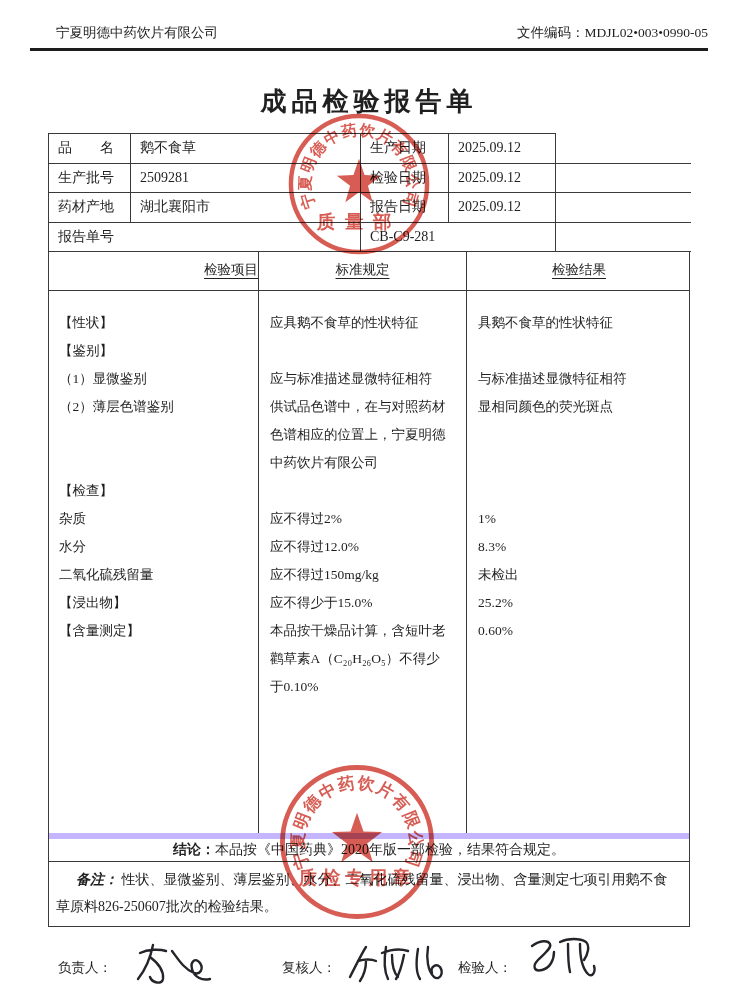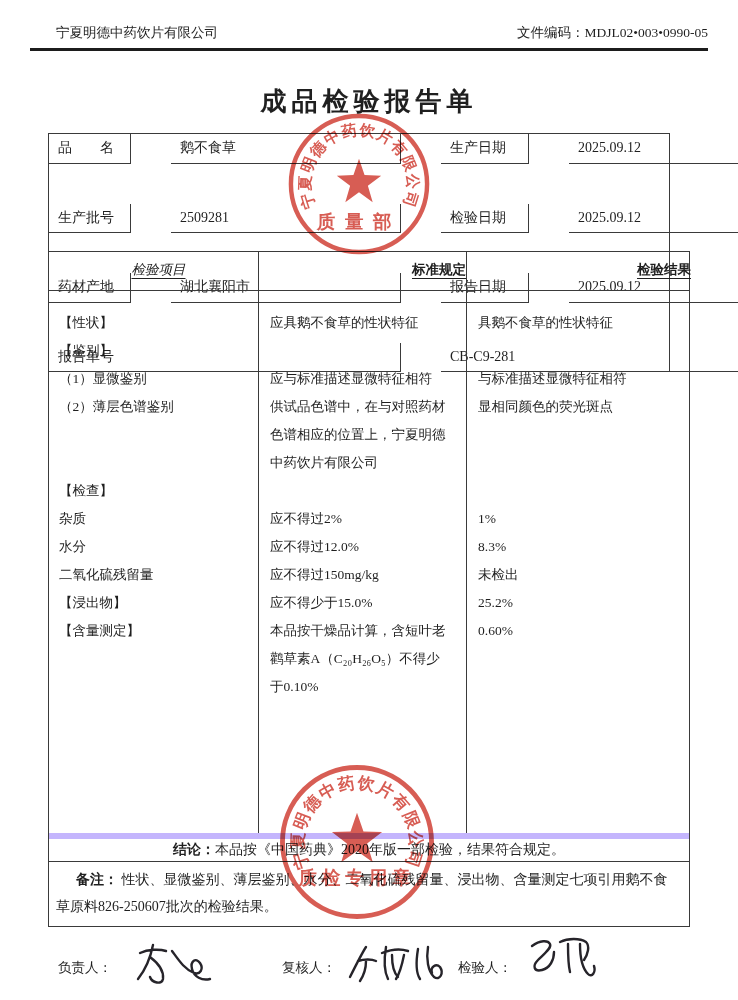--- a/index.html
+++ b/index.html
@@ -17,47 +17,46 @@
     font-size:13.5px; padding:0 0 6px 26px;
     border-bottom:3px solid #1c1c1c;
   }
   
   .doc-title {
     position:absolute; top:84px; left:0; width:100%;
     text-align:center; font-size:26px; font-weight:bold; letter-spacing:5px;
   }
   
   .info-table {
-    position:absolute; top:133px; left:48px; width:622px;
+    position:absolute; top:133px; left:48px; width:508px;
     border:1px solid #3a3a3a; border-bottom:none;
     display:grid; grid-template-columns:82px 230px 88px 242px;
     font-size:14px;
-    gap:40px;
   }
   .info-table > div {
     height:29.5px; display:flex; align-items:center;
     border-bottom:1px solid #3a3a3a; border-right:1px solid #3a3a3a;
     padding-left:9px; white-space:nowrap; overflow:hidden;
   }
   .info-table > div:nth-child(4n) { border-right:none; }
   .info-table .span2a { grid-column:1/3; }
   .info-table .span2b { grid-column:3/5; border-right:none; }
   
   .insp-table {
     position:absolute; top:251px; left:48px; width:642px;
     border:1px solid #3a3a3a; border-top:1px solid #3a3a3a;
     font-size:13.5px;
   }
   .insp-head {
     display:grid; grid-template-columns:210px 208px 224px; height:38px;
   }
   .insp-head > div { padding-top:9px; border-right:1px solid #3a3a3a; }
   .insp-head > div:last-child { border-right:none; }
-  .insp-head .h-item { text-align:center; padding-left:10px;font-style:italic; }
-  .insp-head .h-std, .insp-head .h-res { text-align:right;font-weight:bold; }
+  .insp-head .h-item { text-align:right; padding-left:10px; }
+  .insp-head .h-std, .insp-head .h-res { text-align:center; }
   .insp-head span { text-decoration:underline; text-underline-offset:4px; }
   .insp-body {
     position:relative; min-height:543px; border-top:1px solid #3a3a3a;
     padding-top:18px; line-height:28px;
   }
   .vline { position:absolute; top:0; bottom:0; width:1px; background:#3a3a3a; }
   .vline.v1 { left:209px; }
   .vline.v2 { left:417px; }
   .insp-row { display:grid; grid-template-columns:210px 208px 224px; }
   .insp-row .c-item { padding-left:10px; padding-right:22px; }
@@ -67,21 +66,21 @@
   .conclusion-row {
     border-top:6px solid #c4b5fd; height:28px; display:flex;
     align-items:center; justify-content:center; font-size:14px;
   }
   .conclusion-row b { font-weight:bold; }
   .remarks-row {
     border-top:1px solid #3a3a3a; min-height:59px;
     font-size:14px; line-height:27px; padding:4px 8px 6px 7px;
     text-indent:20px;
   }
-  .remarks-row b { font-weight:bold; }
+  .remarks-row b { font-weight:bold;font-style:italic; }
   
   .sign-area { position:absolute; top:938px; left:0; width:702px; height:60px; font-size:13.5px; }
   .sign-group { position:absolute; top:0; height:60px; display:flex; align-items:center; }
   .sign-group .sig-svg { margin-left:8px; margin-top:-10px; }
   .sg1 { left:58px; } .sg2 { left:282px; } .sg3 { left:458px; }
   .sig-path { stroke:#26242a; stroke-width:2.4; fill:none; stroke-linecap:round; }
   
   .stamp { position:absolute; opacity:.82; mix-blend-mode:multiply; pointer-events:none; }
   .stamp-top { left:285px; top:110px; width:148px; height:148px; }
   .stamp-bottom { left:276px; top:761px; width:162px; height:162px; }

